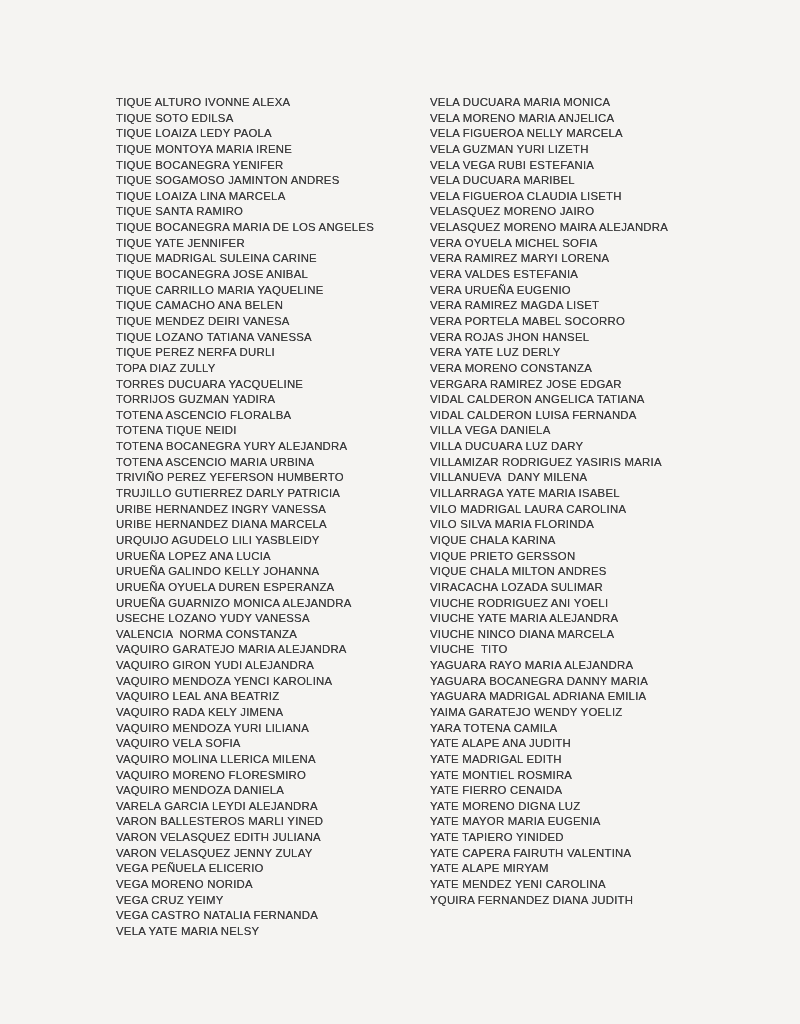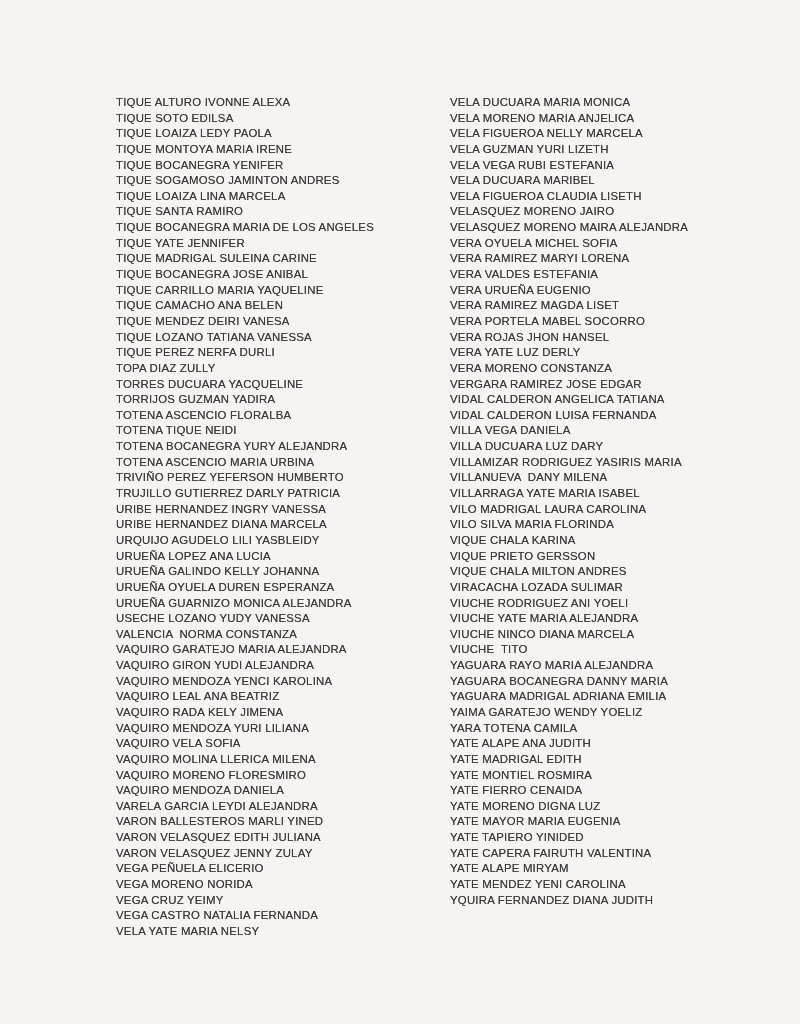--- a/index.html
+++ b/index.html
@@ -24,21 +24,21 @@
     position: absolute;
     top: 95px;
     font-size: 11.4px;
     line-height: 15.65px;
     letter-spacing: 0.22px;
     color: var(--text-color, #3b3b3d);
     white-space: pre;
     text-shadow: 0 0 0.6px rgba(70,70,72,0.85);
   }
   .col-left  { left: 116px; }
-  .col-right { left: 450px; }
+  .col-right { left: 430px; }
   .name-row {
     height: 15.65px;
   }
 </style>
 </head>
 <body style="--page-bg: #f5f4f2; --text-color: #3b3b3d;">
 
 <div class="page">
   <div class="name-col col-left" id="name-column-0"><div class="name-row">TIQUE ALTURO IVONNE ALEXA</div><div class="name-row">TIQUE SOTO EDILSA</div><div class="name-row">TIQUE LOAIZA LEDY PAOLA</div><div class="name-row">TIQUE MONTOYA MARIA IRENE</div><div class="name-row">TIQUE BOCANEGRA YENIFER</div><div class="name-row">TIQUE SOGAMOSO JAMINTON ANDRES</div><div class="name-row">TIQUE LOAIZA LINA MARCELA</div><div class="name-row">TIQUE SANTA RAMIRO</div><div class="name-row">TIQUE BOCANEGRA MARIA DE LOS ANGELES</div><div class="name-row">TIQUE YATE JENNIFER</div><div class="name-row">TIQUE MADRIGAL SULEINA CARINE</div><div class="name-row">TIQUE BOCANEGRA JOSE ANIBAL</div><div class="name-row">TIQUE CARRILLO MARIA YAQUELINE</div><div class="name-row">TIQUE CAMACHO ANA BELEN</div><div class="name-row">TIQUE MENDEZ DEIRI VANESA</div><div class="name-row">TIQUE LOZANO TATIANA VANESSA</div><div class="name-row">TIQUE PEREZ NERFA DURLI</div><div class="name-row">TOPA DIAZ ZULLY</div><div class="name-row">TORRES DUCUARA YACQUELINE</div><div class="name-row">TORRIJOS GUZMAN YADIRA</div><div class="name-row">TOTENA ASCENCIO FLORALBA</div><div class="name-row">TOTENA TIQUE NEIDI</div><div class="name-row">TOTENA BOCANEGRA YURY ALEJANDRA</div><div class="name-row">TOTENA ASCENCIO MARIA URBINA</div><div class="name-row">TRIVIÑO PEREZ YEFERSON HUMBERTO</div><div class="name-row">TRUJILLO GUTIERREZ DARLY PATRICIA</div><div class="name-row">URIBE HERNANDEZ INGRY VANESSA</div><div class="name-row">URIBE HERNANDEZ DIANA MARCELA</div><div class="name-row">URQUIJO AGUDELO LILI YASBLEIDY</div><div class="name-row">URUEÑA LOPEZ ANA LUCIA</div><div class="name-row">URUEÑA GALINDO KELLY JOHANNA</div><div class="name-row">URUEÑA OYUELA DUREN ESPERANZA</div><div class="name-row">URUEÑA GUARNIZO MONICA ALEJANDRA</div><div class="name-row">USECHE LOZANO YUDY VANESSA</div><div class="name-row">VALENCIA  NORMA CONSTANZA</div><div class="name-row">VAQUIRO GARATEJO MARIA ALEJANDRA</div><div class="name-row">VAQUIRO GIRON YUDI ALEJANDRA</div><div class="name-row">VAQUIRO MENDOZA YENCI KAROLINA</div><div class="name-row">VAQUIRO LEAL ANA BEATRIZ</div><div class="name-row">VAQUIRO RADA KELY JIMENA</div><div class="name-row">VAQUIRO MENDOZA YURI LILIANA</div><div class="name-row">VAQUIRO VELA SOFIA</div><div class="name-row">VAQUIRO MOLINA LLERICA MILENA</div><div class="name-row">VAQUIRO MORENO FLORESMIRO</div><div class="name-row">VAQUIRO MENDOZA DANIELA</div><div class="name-row">VARELA GARCIA LEYDI ALEJANDRA</div><div class="name-row">VARON BALLESTEROS MARLI YINED</div><div class="name-row">VARON VELASQUEZ EDITH JULIANA</div><div class="name-row">VARON VELASQUEZ JENNY ZULAY</div><div class="name-row">VEGA PEÑUELA ELICERIO</div><div class="name-row">VEGA MORENO NORIDA</div><div class="name-row">VEGA CRUZ YEIMY</div><div class="name-row">VEGA CASTRO NATALIA FERNANDA</div><div class="name-row">VELA YATE MARIA NELSY</div></div>
   <div class="name-col col-right" id="name-column-1"><div class="name-row">VELA DUCUARA MARIA MONICA</div><div class="name-row">VELA MORENO MARIA ANJELICA</div><div class="name-row">VELA FIGUEROA NELLY MARCELA</div><div class="name-row">VELA GUZMAN YURI LIZETH</div><div class="name-row">VELA VEGA RUBI ESTEFANIA</div><div class="name-row">VELA DUCUARA MARIBEL</div><div class="name-row">VELA FIGUEROA CLAUDIA LISETH</div><div class="name-row">VELASQUEZ MORENO JAIRO</div><div class="name-row">VELASQUEZ MORENO MAIRA ALEJANDRA</div><div class="name-row">VERA OYUELA MICHEL SOFIA</div><div class="name-row">VERA RAMIREZ MARYI LORENA</div><div class="name-row">VERA VALDES ESTEFANIA</div><div class="name-row">VERA URUEÑA EUGENIO</div><div class="name-row">VERA RAMIREZ MAGDA LISET</div><div class="name-row">VERA PORTELA MABEL SOCORRO</div><div class="name-row">VERA ROJAS JHON HANSEL</div><div class="name-row">VERA YATE LUZ DERLY</div><div class="name-row">VERA MORENO CONSTANZA</div><div class="name-row">VERGARA RAMIREZ JOSE EDGAR</div><div class="name-row">VIDAL CALDERON ANGELICA TATIANA</div><div class="name-row">VIDAL CALDERON LUISA FERNANDA</div><div class="name-row">VILLA VEGA DANIELA</div><div class="name-row">VILLA DUCUARA LUZ DARY</div><div class="name-row">VILLAMIZAR RODRIGUEZ YASIRIS MARIA</div><div class="name-row">VILLANUEVA  DANY MILENA</div><div class="name-row">VILLARRAGA YATE MARIA ISABEL</div><div class="name-row">VILO MADRIGAL LAURA CAROLINA</div><div class="name-row">VILO SILVA MARIA FLORINDA</div><div class="name-row">VIQUE CHALA KARINA</div><div class="name-row">VIQUE PRIETO GERSSON</div><div class="name-row">VIQUE CHALA MILTON ANDRES</div><div class="name-row">VIRACACHA LOZADA SULIMAR</div><div class="name-row">VIUCHE RODRIGUEZ ANI YOELI</div><div class="name-row">VIUCHE YATE MARIA ALEJANDRA</div><div class="name-row">VIUCHE NINCO DIANA MARCELA</div><div class="name-row">VIUCHE  TITO</div><div class="name-row">YAGUARA RAYO MARIA ALEJANDRA</div><div class="name-row">YAGUARA BOCANEGRA DANNY MARIA</div><div class="name-row">YAGUARA MADRIGAL ADRIANA EMILIA</div><div class="name-row">YAIMA GARATEJO WENDY YOELIZ</div><div class="name-row">YARA TOTENA CAMILA</div><div class="name-row">YATE ALAPE ANA JUDITH</div><div class="name-row">YATE MADRIGAL EDITH</div><div class="name-row">YATE MONTIEL ROSMIRA</div><div class="name-row">YATE FIERRO CENAIDA</div><div class="name-row">YATE MORENO DIGNA LUZ</div><div class="name-row">YATE MAYOR MARIA EUGENIA</div><div class="name-row">YATE TAPIERO YINIDED</div><div class="name-row">YATE CAPERA FAIRUTH VALENTINA</div><div class="name-row">YATE ALAPE MIRYAM</div><div class="name-row">YATE MENDEZ YENI CAROLINA</div><div class="name-row">YQUIRA FERNANDEZ DIANA JUDITH</div></div>

